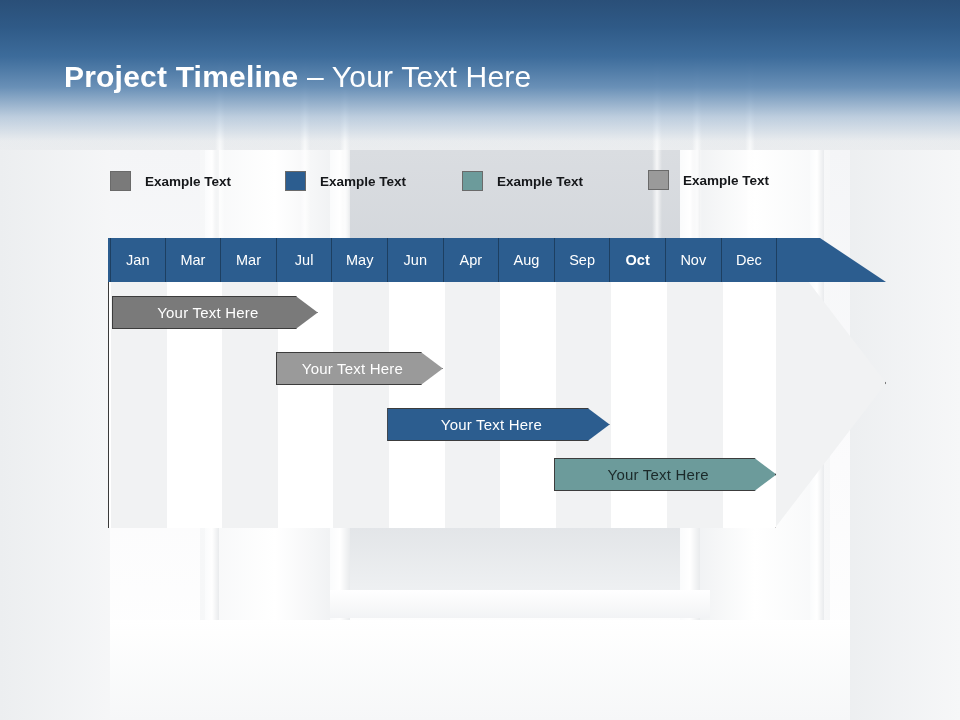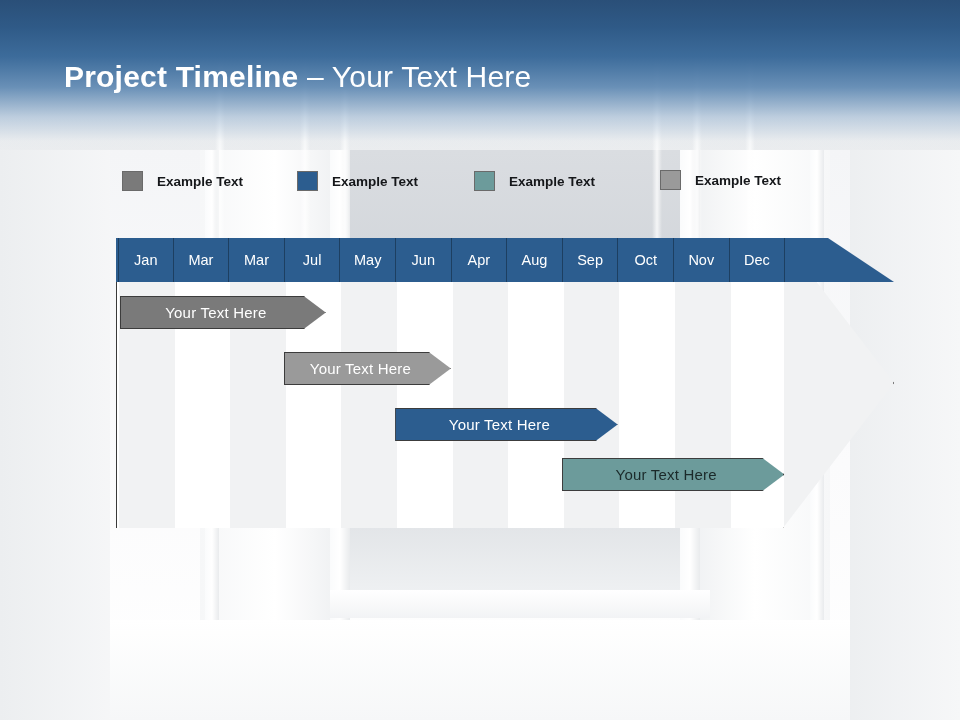--- a/index.html
+++ b/index.html
@@ -56,31 +56,31 @@
   }
   #slide-title {
     position:absolute; left:64px; top:60px; z-index:3;
     color:#ffffff; font-size:30px; letter-spacing:.2px; white-space:nowrap;
   }
   #slide-title .t-bold { font-weight:bold; }
   #slide-title .t-light { font-weight:normal; }
 
   
   #legend { position:absolute; left:0; top:0; width:960px; height:40px; z-index:4; }
-  .legend-item { position:absolute; display:flex; align-items:center;margin-left:12px; }
+  .legend-item { position:absolute; display:flex; align-items:center; }
   .legend-swatch {
     width:21px; height:20px; border:1px solid #6a6a6a; flex:none;
   }
   .legend-label {
     margin-left:14px; font-size:13.5px; font-weight:bold; color:#15171a;
     white-space:nowrap;
   }
 
   
-  #chart { position:absolute; left:108px; top:238px; width:778px; height:290px; z-index:4;margin-left:8px; }
+  #chart { position:absolute; left:108px; top:238px; width:778px; height:290px; z-index:4; }
 
   
   .chart-body {
     position:absolute; left:0; top:0; width:778px; height:290px;
     background:#f1f2f3;
     border:1px solid #3a3a3a;
     clip-path: polygon(0 0, 667px 0, 778px 50%, 667px 100%, 0 100%);
   }
   .chart-body-inner {
     position:absolute; left:0; top:0; width:667px; height:290px;
@@ -191,21 +191,21 @@
   <div class="months">
       <div class="month-cell" style="left: 2px;">Jan</div>
       <div class="month-cell" style="left: 57.6px;">Mar</div>
       <div class="month-cell" style="left: 113.2px;">Mar</div>
       <div class="month-cell" style="left: 168.8px;">Jul</div>
       <div class="month-cell" style="left: 224.4px;">May</div>
       <div class="month-cell" style="left: 280px;">Jun</div>
       <div class="month-cell" style="left: 335.6px;">Apr</div>
       <div class="month-cell" style="left: 391.2px;">Aug</div>
       <div class="month-cell" style="left: 446.8px;">Sep</div>
-      <div class="month-cell" style="left: 502.4px;">Oct</div>
+      <div class="month-cell" style="left: 502.4px; font-weight: bold;">Oct</div>
       <div class="month-cell" style="left: 558px;">Nov</div>
       <div class="month-cell" style="left: 613.6px;">Dec</div>
     </div>
 <div class="bar" style="left: 4px; top: 58px; width: 205.72px; background: rgb(122, 122, 122); clip-path: polygon(0px 0px, calc(100% - 22px) 0px, 100% 50%, calc(100% - 22px) 100%, 0px 100%);">
       <span class="bar-label" style="color: rgb(255, 255, 255);">Your  Text Here</span>
     </div>
     <div class="bar" style="left: 168.02px; top: 114px; width: 166.8px; background: rgb(154, 154, 154); clip-path: polygon(0px 0px, calc(100% - 22px) 0px, 100% 50%, calc(100% - 22px) 100%, 0px 100%);">
       <span class="bar-label" style="color: rgb(255, 255, 255);">Your  Text Here</span>
     </div>
     <div class="bar" style="left: 279.22px; top: 170px; width: 222.4px; background: rgb(44, 93, 143); clip-path: polygon(0px 0px, calc(100% - 22px) 0px, 100% 50%, calc(100% - 22px) 100%, 0px 100%);">

